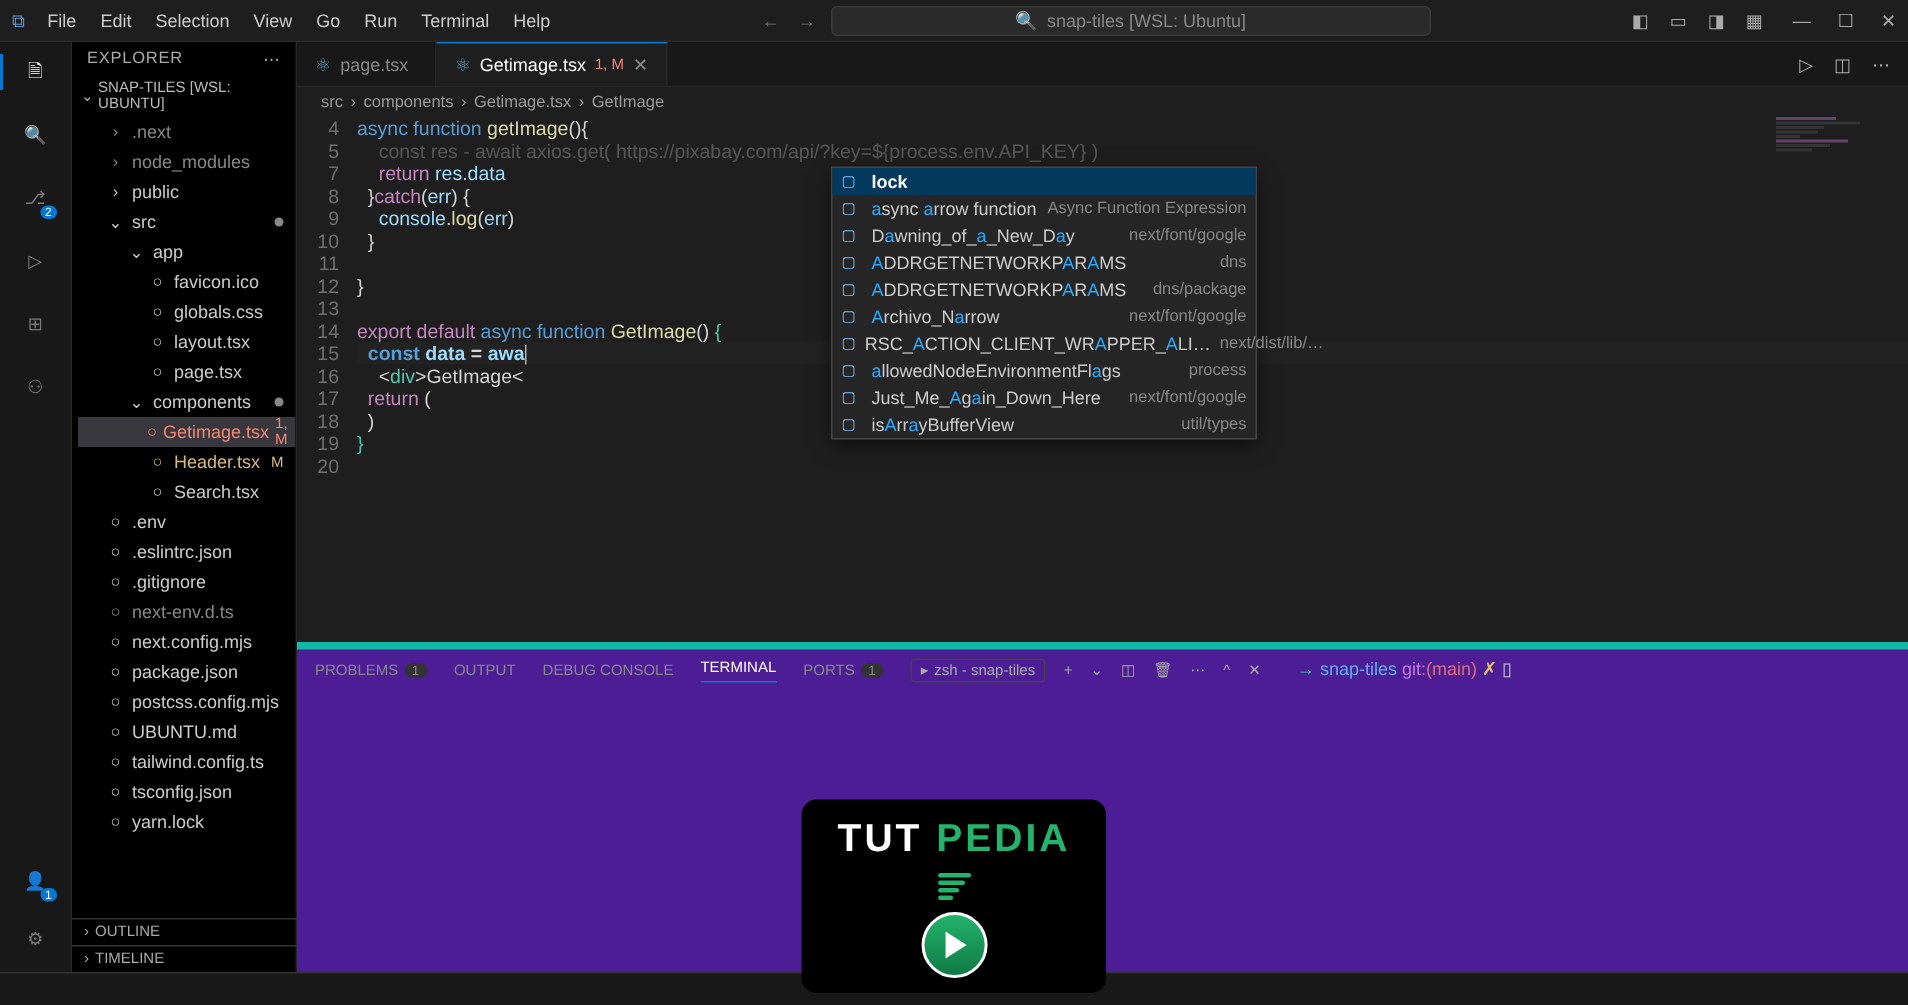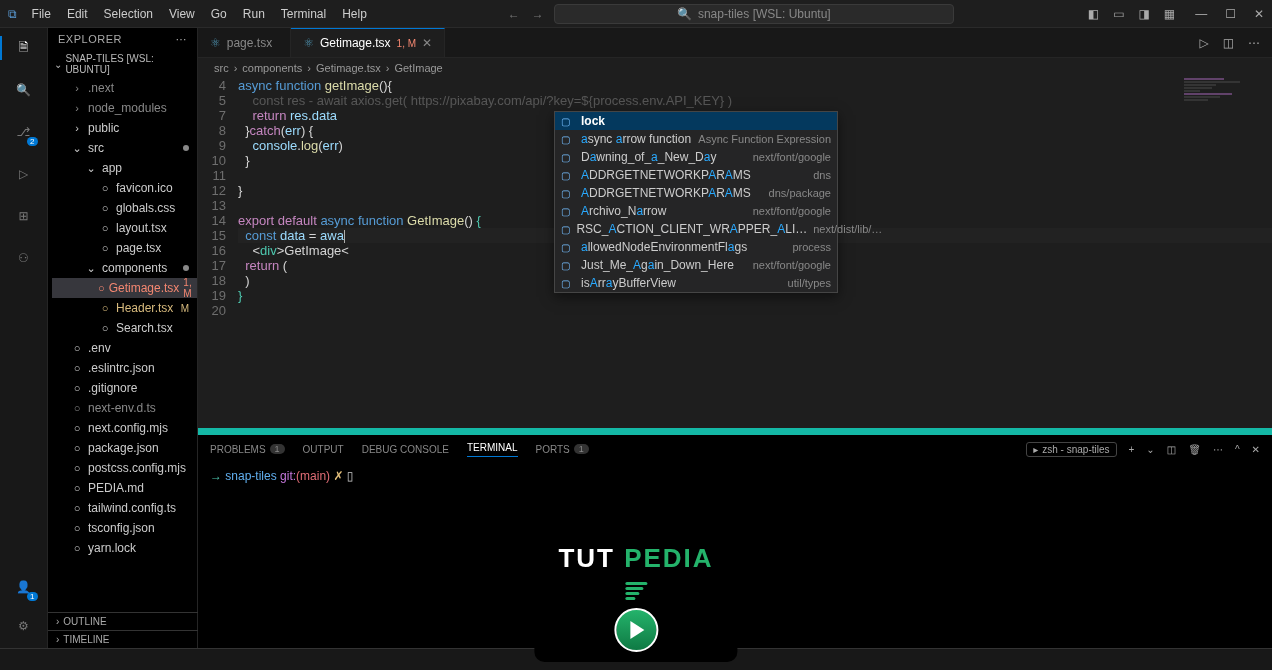--- a/index.html
+++ b/index.html
@@ -56,38 +56,38 @@
 .gutter { width:40px; text-align:right; color:#6e6e6e; padding-right:12px; line-height:15px; padding-top:0; }
 .gutter div { height:15px; }
 .lines { flex:1; line-height:15px; }
 .lines .ln { height:15px; white-space:pre; }
 .kw { color:#c586c0; }
 .kw2 { color:#569cd6; }
 .fn { color:#dcdcaa; }
 .var { color:#9cdcfe; }
 .pn { color:#d4d4d4; }
 .ty { color:#4ec9b0; }
-.cursor-line { background:rgba(255,255,255,0.02); }
+.cursor-line { background:rgba(255,255,255,0.02);font-weight:bold; }
 .cursor { display:inline-block; width:1px; height:13px; background:#aeafad; vertical-align:middle; }
 
 
 .autocomplete { position:absolute; left:356px; top:33px; width:284px; background:#252526; border:1px solid #454545; box-shadow:0 4px 12px rgba(0,0,0,0.5); z-index:10; font-family:'Consolas',monospace; font-size:12px; }
 .ac-row { display:flex; align-items:center; padding:1px 6px; gap:6px; height:18px; }
 .ac-row.sel { background:#04395e; }
 .ac-icon { width:14px; font-size:10px; color:#75beff; }
 .ac-label { color:#ccc; }
 .ac-label .hl { color:#2aaaff; }
 .ac-hint { margin-left:auto; color:#888; font-size:11px; }
 
 
 .minimap { position:absolute; right:8px; top:0; width:80px; height:150px; opacity:0.4; }
 .mm-line { height:2px; margin-bottom:1px; background:#555; }
 
 
-.panel { height:220px; border-top:7px solid #14b8a6; background:#000000; display:flex; flex-direction:column; }
+.panel { height:220px; border-top:5px solid #14b8a6; background:#4c1d95; display:flex; flex-direction:row; }
 .panel-tabs { height:28px; display:flex; align-items:center; padding:0 12px; gap:18px; font-size:10px; color:#888; }
 .panel-tab { display:flex; align-items:center; gap:4px; cursor:pointer; }
 .panel-tab.active { color:#fff; border-bottom:1px solid #0078d4; padding-bottom:3px; }
 .pbadge { background:#333; border-radius:8px; padding:0 5px; font-size:9px; }
 .panel-actions { margin-left:auto; display:flex; gap:12px; align-items:center; color:#aaa; }
 .term-label { border:1px solid #444; border-radius:3px; padding:1px 6px; font-size:10px; display:flex; align-items:center; gap:4px; }
 .terminal-body { flex:1; padding:6px 12px; font-family:'Consolas',monospace; font-size:12px; }
 .prompt .arrow { color:#4ec9b0; }
 .prompt .path { color:#61afef; }
 .prompt .git { color:#c678dd; }
@@ -247,21 +247,21 @@
         <div class="tree-row indent-1">
           <span class="fi">○</span>
           <span>package.json</span>
         </div>
         <div class="tree-row indent-1">
           <span class="fi">○</span>
           <span>postcss.config.mjs</span>
         </div>
         <div class="tree-row indent-1">
           <span class="fi">○</span>
-          <span>PEDIA.md</span>
+          <span>UBUNTU.md</span>
         </div>
         <div class="tree-row indent-1">
           <span class="fi">○</span>
           <span>tailwind.config.ts</span>
         </div>
         <div class="tree-row indent-1">
           <span class="fi">○</span>
           <span>tsconfig.json</span>
         </div>
         <div class="tree-row indent-1">

